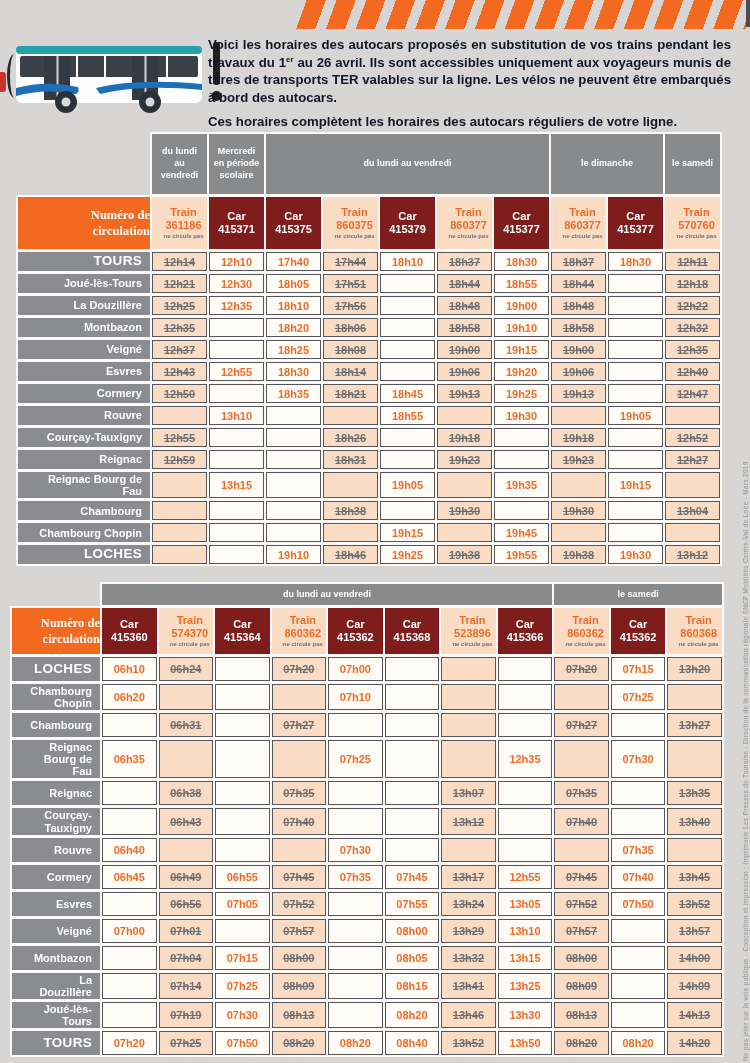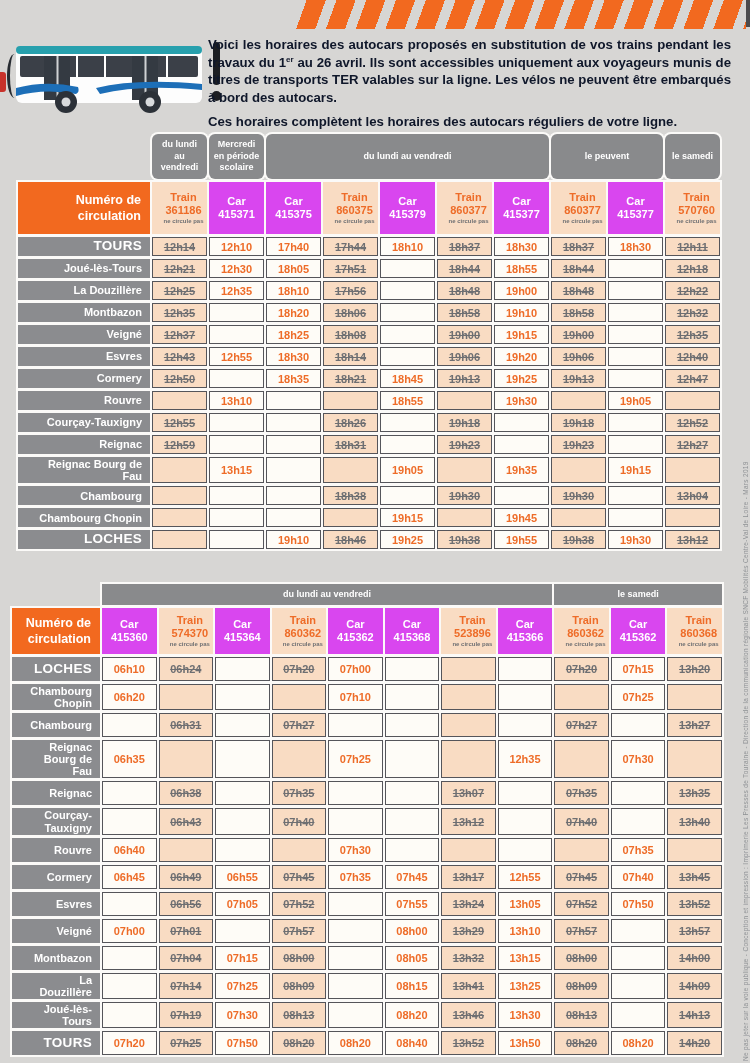--- a/index.html
+++ b/index.html
@@ -26,27 +26,27 @@
   
   table.t{border-collapse:separate;border-spacing:2px 3px;table-layout:fixed;}
   .t1{position:absolute;left:16px;top:131px;width:706px;}
   .t2{position:absolute;left:10px;top:581px;width:714px;}
   .t th,.t td{vertical-align:middle;padding:0;box-shadow:0 0 0 2px #fbfaf8;}
   .t td.spacer{background:transparent;box-shadow:none;}
   .t th.group{
     background:#898a8c;color:#fff;font-size:9px;font-weight:bold;
     text-align:center;white-space:pre-line;line-height:1.3;
   }
-  .t1 th.group{height:45px;border-radius:6px;}
+  .t1 th.group{height:60px;}
   .t2 th.group{height:21px;}
   .t th.corner{
-    background:#f2691f;color:#fff;text-align:right;padding-right:9px;
-    font-size:12.5px;line-height:1.3;white-space:pre-line;
+    background:#f2691f;color:#fff;text-align:right;
+    font-size:12.5px;line-height:1.3;white-space:pre-line;font-family:Liberation Serif, serif;
   }
-  .t th.hCar{background:#d946ef;color:#fff;}
+  .t th.hCar{background:#7f1d1d;color:#fff;}
   .t th.hTrain{background:#f9dcc3;color:#ee6c28;padding-left:8px;}
   .t1 th.hCar,.t1 th.hTrain{height:52px;}
   .t2 th.hCar,.t2 th.hTrain{height:46px;}
   .hkind,.hnum{font-size:11px;font-weight:bold;line-height:1.15;text-align:center;}
   .hnote{font-size:6px;font-weight:bold;color:#6f7073;text-align:center;line-height:1.2;margin-top:1px;}
   .t td.station{
     background:#8b8c8f;color:#fff;text-align:right;padding:1px 8px 1px 16px;
     font-size:11px;font-weight:bold;line-height:1.1;
   }
   .t td.station.major{font-size:13.5px;letter-spacing:.3px;}
@@ -119,21 +119,21 @@
     <thead>
       <tr>
         <td class="spacer"></td>
         <th colspan="1" class="group">du lundi
 au
 vendredi</th>
         <th colspan="1" class="group">Mercredi
 en période
 scolaire</th>
         <th colspan="5" class="group">du lundi au vendredi</th>
-        <th colspan="2" class="group">le peuvent</th>
+        <th colspan="2" class="group">le dimanche</th>
         <th colspan="1" class="group">le samedi</th>
       </tr>
       <tr>
         <th class="corner">Numéro de
 circulation</th>
         <th class="hTrain">
           <div class="hkind">Train</div>
           <div class="hnum">361186</div>
           <div class="hnote">ne circule pas</div>
         </th>

